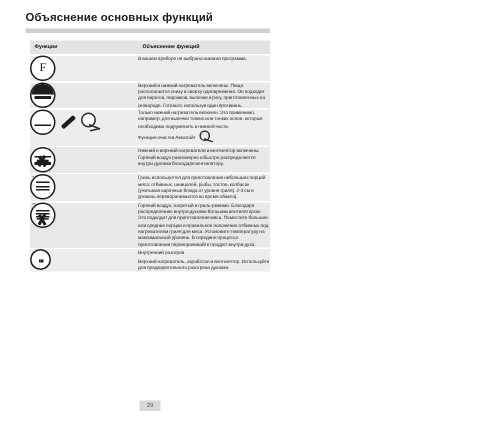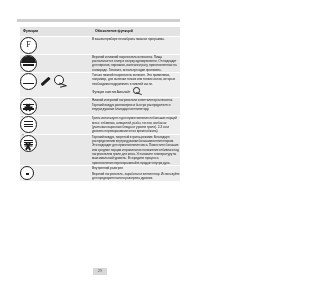--- a/index.html
+++ b/index.html
@@ -235,20 +235,21 @@
     font-size: 4px;
     padding: 1.5px 5px;
     line-height: 1;
   }
 </style>
 </head>
 <body>
 
 <div class="page">
 
+  <div class="title">Объяснение основных функций</div>
   <div class="title-rule"></div>
 
   <table class="table">
     <colgroup>
         <col class="c-icon">
         <col class="c-desc">
       </colgroup>
     <thead>
       <tr class="hdr">
         <th>Функции</th>

